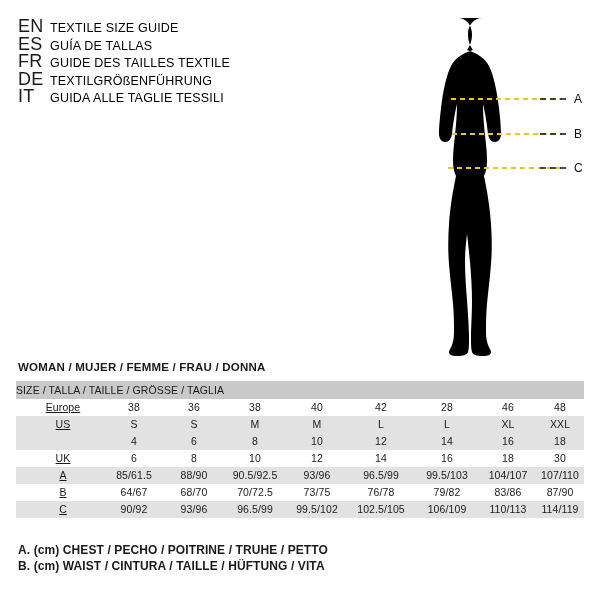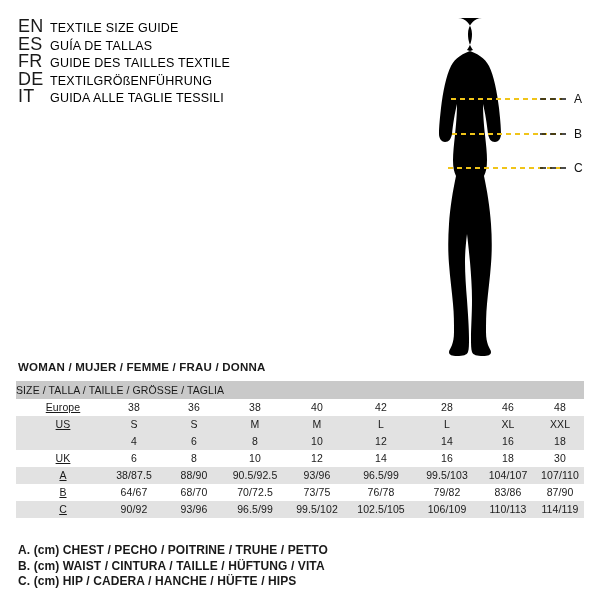--- a/index.html
+++ b/index.html
@@ -289,21 +289,21 @@
           <td>8</td>
           <td>10</td>
           <td>12</td>
           <td>14</td>
           <td>16</td>
           <td>18</td>
           <td>30</td>
         </tr>
         <tr class="shade">
           <td class="rowhead">A</td>
-          <td>38/87.5</td>
+          <td>85/61.5</td>
           <td>88/90</td>
           <td>90.5/92.5</td>
           <td>93/96</td>
           <td>96.5/99</td>
           <td>99.5/103</td>
           <td>104/107</td>
           <td>107/110</td>
         </tr>
         <tr class="plain">
           <td class="rowhead">B</td>
@@ -327,16 +327,15 @@
           <td>110/113</td>
           <td>114/119</td>
         </tr>
       </tbody>
     </table>
   </div>
 
   <div class="legend">
     <div>A. (cm) CHEST / PECHO / POITRINE / TRUHE / PETTO</div>
     <div>B. (cm) WAIST / CINTURA / TAILLE / HÜFTUNG / VITA</div>
-    <div>C. (cm) HIP / CADERA / HANCHE / HÜFTE / HIPS</div>
   </div>
 
 </div>
 
 </body></html>

